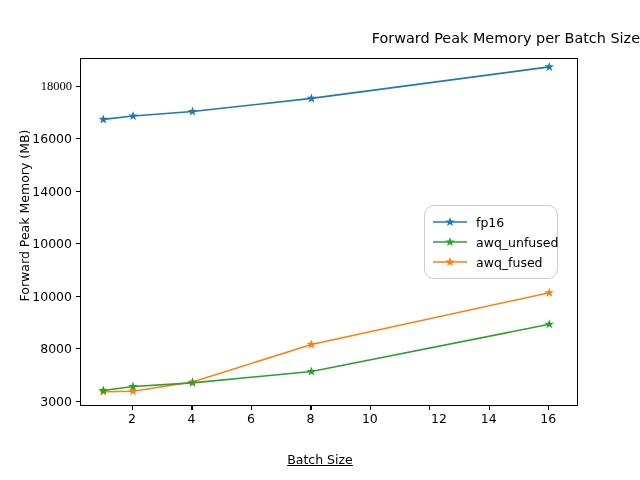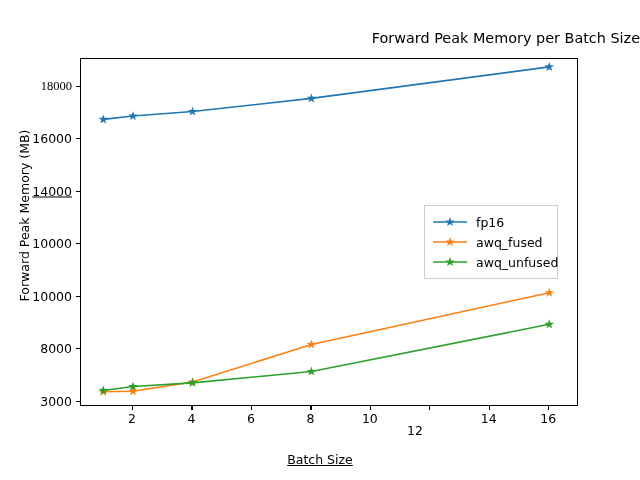--- a/index.html
+++ b/index.html
@@ -107,21 +107,21 @@
     top: 406px;
     width: 1.1px;
     height: 4px;
   }
   #legend {
     position: absolute;
     left: 424px;
     top: 205px;
     width: 134px;
     border: 1px solid #cccccc;
-    border-radius: 0;
+    border-radius: 10px;
     background: #ffffff;
     padding: 6px 8px 6px 7px;
     box-sizing: border-box;
   }
   .legend-row {
     display: flex;
     align-items: center;
     height: 20px;
   }
   .legend-swatch {
@@ -150,31 +150,31 @@
   <div id="chart-title">Forward Peak Memory per Batch Size</div>
 
   <div id="ylabel">Forward Peak Memory (MB)</div>
   <div id="xlabel">Batch Size</div>
 
   <div id="ytick-labels">
       <div class="ytick-label" style="top: 400.747px;">3000</div>
       <div class="ytick-label" style="top: 348.219px; text-align: right;">8000</div>
       <div class="ytick-label" style="top: 295.691px;">10000</div>
       <div class="ytick-label" style="top: 243.162px;">10000</div>
-      <div class="ytick-label" style="top: 190.634px; text-decoration: underline;">14000</div>
+      <div class="ytick-label" style="top: 190.634px;">14000</div>
       <div class="ytick-label" style="top: 138.106px;">16000</div>
       <div class="ytick-label" style="top: 85.5774px; font-family: Liberation Serif, serif;">18000</div>
     </div>
   <div id="xtick-labels-container">
       <div class="xtick-label" style="left: 132.03px;">2</div>
       <div class="xtick-label" style="left: 191.493px;">4</div>
       <div class="xtick-label" style="left: 250.955px;">6</div>
       <div class="xtick-label" style="left: 310.418px;">8</div>
       <div class="xtick-label" style="left: 369.881px;">10</div>
-      <div class="xtick-label" style="left: 415px; margin-top: 12px;">12</div>
+      <div class="xtick-label" style="left: 439px;">12</div>
       <div class="xtick-label" style="left: 488.806px;">14</div>
       <div class="xtick-label" style="left: 548.269px;">16</div>
     </div>
   <div id="tick-marks">
       <div class="tick-mark ytick-mark" style="top: 400.747px;"></div>
       <div class="tick-mark ytick-mark" style="top: 348.219px;"></div>
       <div class="tick-mark ytick-mark" style="top: 295.691px;"></div>
       <div class="tick-mark ytick-mark" style="top: 243.162px;"></div>
       <div class="tick-mark ytick-mark" style="top: 190.634px;"></div>
       <div class="tick-mark ytick-mark" style="top: 138.106px;"></div>
@@ -224,30 +224,30 @@
           <svg width="36" height="14">
             <path d="M1,7 L35,7" stroke="#1f77b4" stroke-width="1.6" fill="none"></path>
             <path d="M18.00,2.00L19.18,5.38L22.76,5.45L19.90,7.62L20.94,11.05L18.00,9.00L15.06,11.05L16.10,7.62L13.24,5.45L16.82,5.38Z" fill="#1f77b4"></path>
           </svg>
         </span>
       <span class="legend-text">fp16</span>
     </div>
     <div class="legend-row">
       <span class="legend-swatch">
           <svg width="36" height="14">
+            <path d="M1,7 L35,7" stroke="#2ca02c" stroke-width="1.6" fill="none"></path>
+            <path d="M18.00,2.00L19.18,5.38L22.76,5.45L19.90,7.62L20.94,11.05L18.00,9.00L15.06,11.05L16.10,7.62L13.24,5.45L16.82,5.38Z" fill="#2ca02c"></path>
+          </svg>
+        </span>
+      <span class="legend-text">awq_unfused</span>
+    </div>
+    <div class="legend-row">
+      <span class="legend-swatch">
+          <svg width="36" height="14">
             <path d="M1,7 L35,7" stroke="#ff7f0e" stroke-width="1.6" fill="none"></path>
             <path d="M18.00,2.00L19.18,5.38L22.76,5.45L19.90,7.62L20.94,11.05L18.00,9.00L15.06,11.05L16.10,7.62L13.24,5.45L16.82,5.38Z" fill="#ff7f0e"></path>
           </svg>
         </span>
       <span class="legend-text">awq_fused</span>
     </div>
-    <div class="legend-row">
-      <span class="legend-swatch">
-          <svg width="36" height="14">
-            <path d="M1,7 L35,7" stroke="#2ca02c" stroke-width="1.6" fill="none"></path>
-            <path d="M18.00,2.00L19.18,5.38L22.76,5.45L19.90,7.62L20.94,11.05L18.00,9.00L15.06,11.05L16.10,7.62L13.24,5.45L16.82,5.38Z" fill="#2ca02c"></path>
-          </svg>
-        </span>
-      <span class="legend-text">awq_unfused</span>
-    </div>
   </div>
 
 </div>
 
 </body></html>

